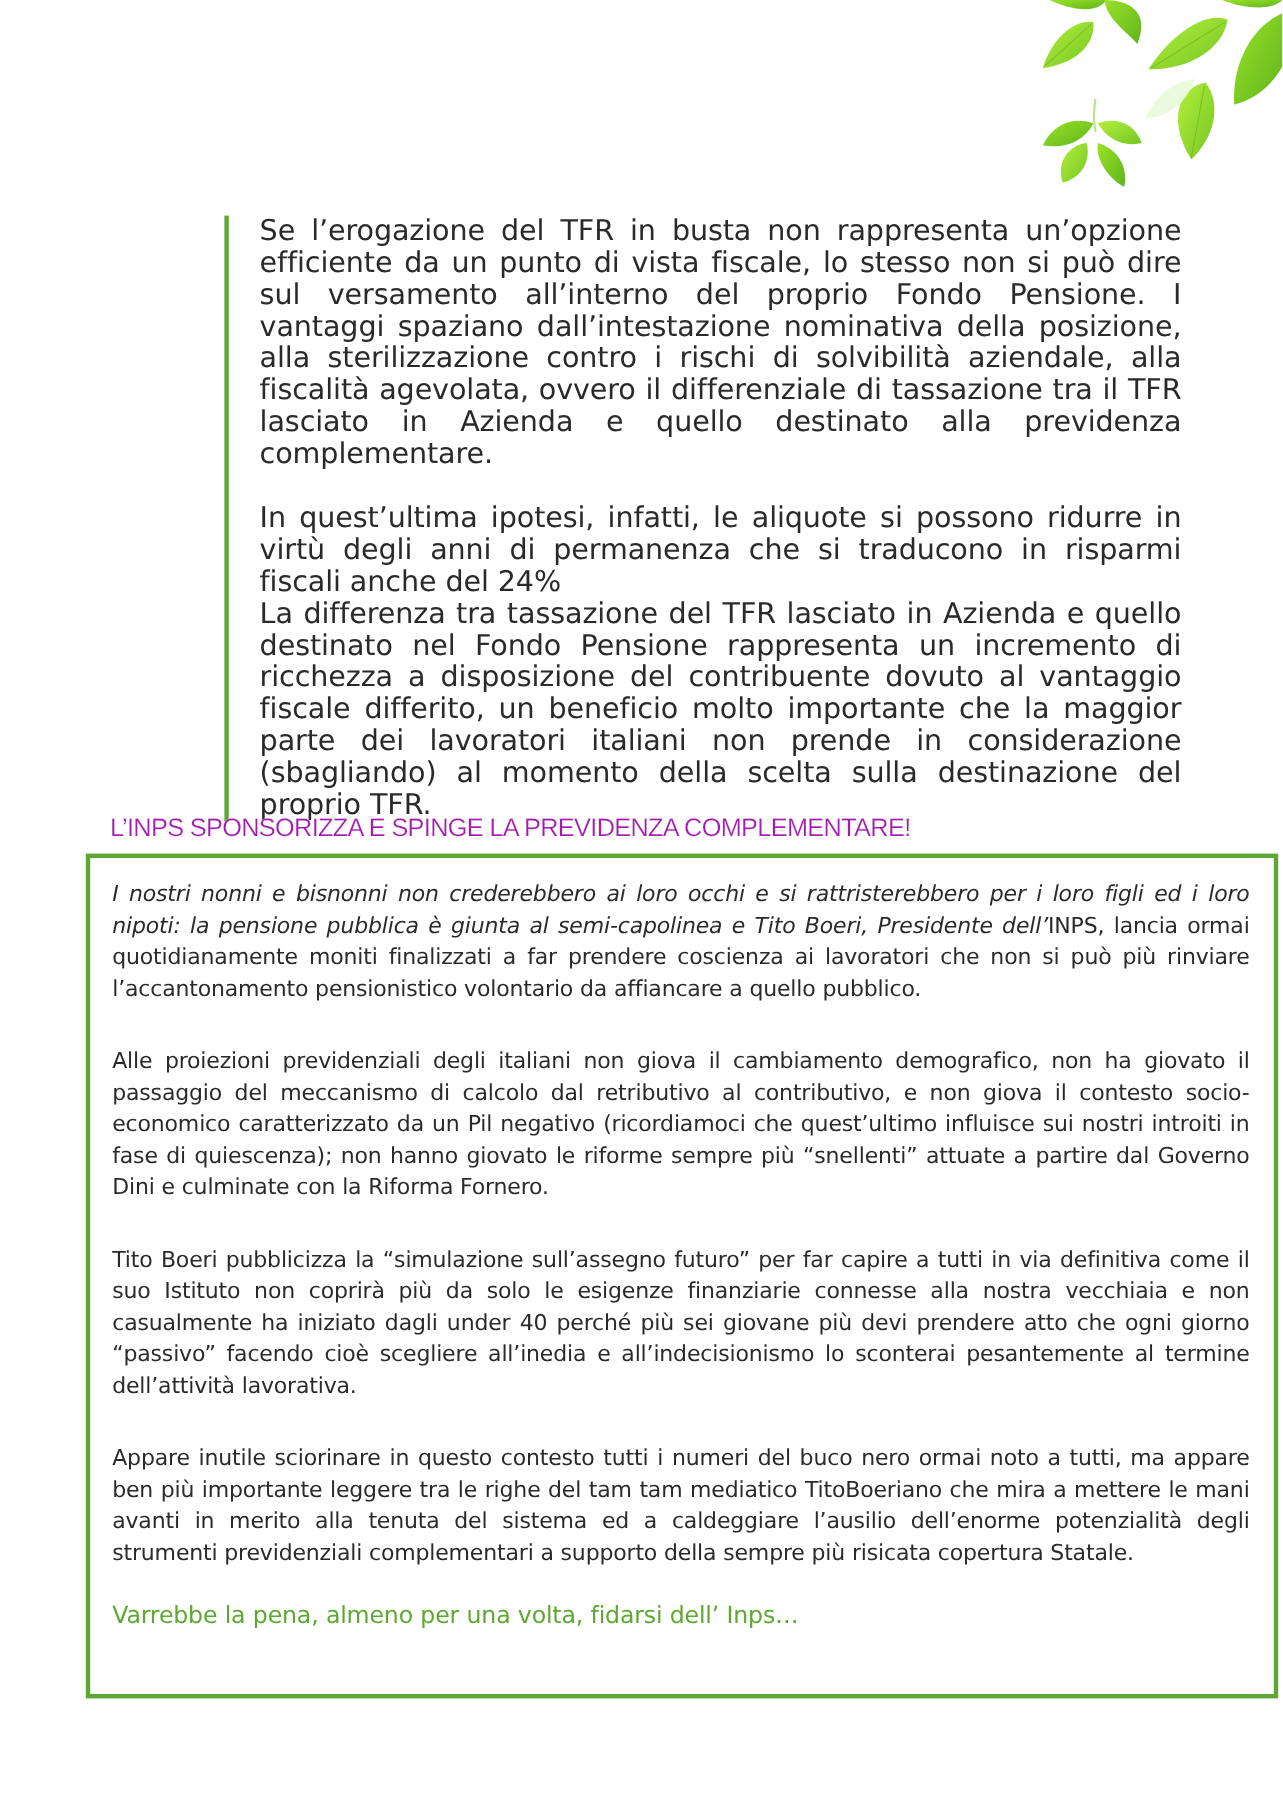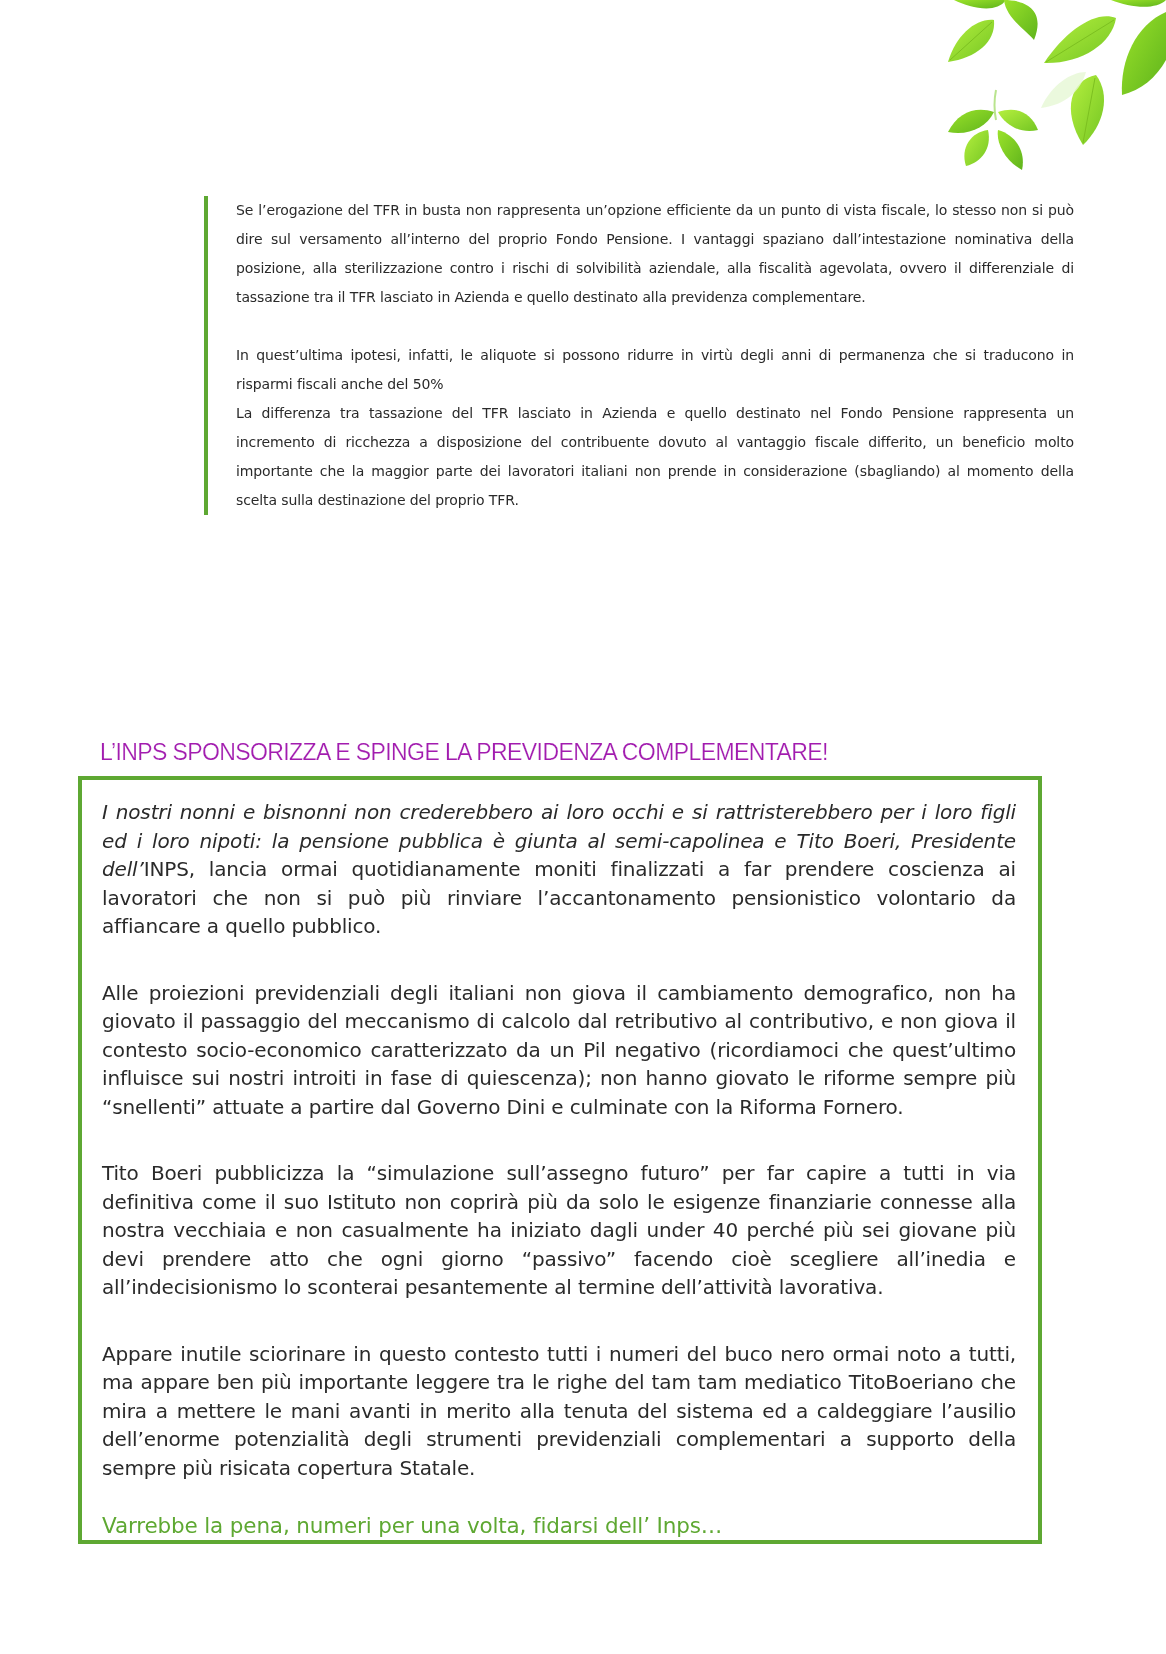--- a/index.html
+++ b/index.html
@@ -26,21 +26,21 @@
       position: absolute;
       left: 204px;
       top: 196px;
       width: 870px;
       border-left: 4px solid #5ea832;
       padding-left: 28px;
       box-sizing: border-box;
     }
     .top-section p {
       margin: 0;
-      font-size: 14px;
+      font-size: 26px;
       line-height: 29px;
       text-align: justify;
       letter-spacing: -0.1px;
     }
     .top-section p + p {
       margin-top: 29px;
     }
     .top-section .line-break {
       display: block;
     }
@@ -54,21 +54,21 @@
       letter-spacing: -0.6px;
       margin: 0;
       text-transform: uppercase;
       font-family: "Liberation Sans", sans-serif;
       -webkit-text-stroke: 0.2px #ffffff;
     }
     .box {
       position: absolute;
       left: 78px;
       top: 776px;
-      width: 964px;
+      width: 1084px;
       height: 768px;
       border: 4px solid #5ea832;
       box-sizing: border-box;
       padding: 18px 22px 14px 20px;
     }
     .box p {
       margin: 0;
       font-size: 20px;
       line-height: 28.5px;
       text-align: justify;
@@ -123,26 +123,26 @@
     <path d="M72,132 C82,112 100,106 118,112 C110,128 92,136 72,132 Z" fill="url(#lg1)"></path>
     <path d="M122,112 C140,106 155,112 162,130 C145,134 130,126 122,112 Z" fill="url(#lg2)"></path>
     <path d="M90,166 C84,148 95,132 112,130 C116,148 106,162 90,166 Z" fill="url(#lg2)"></path>
     <path d="M146,170 C128,160 120,142 122,130 C140,135 150,152 146,170 Z" fill="url(#lg1)"></path>
   </svg>
 </div>
 
 <div class="top-section">
   <p>Se l’erogazione del TFR in busta non rappresenta un’opzione efficiente da un punto di vista fiscale, lo stesso non si può dire sul versamento all’interno del proprio Fondo Pensione. I vantaggi spaziano dall’intestazione nominativa della posizione, alla sterilizzazione contro i rischi di solvibilità aziendale, alla fiscalità agevolata, ovvero il differenziale di tassazione tra il TFR lasciato in Azienda e quello destinato alla previdenza complementare.</p>
   <p>
-    <span class="line-break">In quest’ultima ipotesi, infatti, le aliquote si possono ridurre in virtù degli anni di permanenza che si traducono in risparmi fiscali  anche del 50%</span>
+    <span class="line-break">In quest’ultima ipotesi, infatti, le aliquote si possono ridurre in virtù degli anni di permanenza che si traducono in risparmi fiscali  anche del 24%</span>
     <span class="line-break">La differenza tra tassazione del TFR lasciato in Azienda e quello destinato nel Fondo Pensione rappresenta un incremento di ricchezza a disposizione del contribuente dovuto al vantaggio fiscale differito, un beneficio molto importante che la maggior parte dei lavoratori italiani non prende in considerazione (sbagliando) al momento della scelta sulla destinazione del proprio TFR.</span>
   </p>
 </div>
 
 <h2 class="section-heading">L’INPS SPONSORIZZA E SPINGE LA PREVIDENZA COMPLEMENTARE!</h2>
 
 <div class="box">
   <p><em>I nostri nonni e bisnonni non crederebbero ai loro occhi e si rattristerebbero per i loro figli ed i loro nipoti: la pensione pubblica è giunta al semi-capolinea e  Tito Boeri, Presidente dell’</em><span>INPS, lancia ormai  quotidianamente moniti finalizzati a far prendere coscienza ai lavoratori che non si può più rinviare l’accantonamento pensionistico volontario da affiancare a quello pubblico.</span></p>
   <p>Alle proiezioni previdenziali degli italiani non giova il cambiamento demografico, non ha giovato il passaggio del meccanismo di calcolo dal retributivo al contributivo, e non giova il contesto socio-economico caratterizzato da un Pil negativo (ricordiamoci che quest’ultimo influisce sui nostri introiti in fase di quiescenza); non hanno giovato le riforme sempre più “snellenti” attuate a partire dal Governo Dini e culminate con la Riforma Fornero.</p>
   <p>Tito Boeri pubblicizza la “simulazione sull’assegno futuro” per far capire a tutti in via definitiva come il suo Istituto non coprirà più da solo le esigenze finanziarie connesse alla nostra vecchiaia e non casualmente ha iniziato dagli under 40 perché più sei giovane più devi prendere atto che ogni giorno “passivo” facendo cioè scegliere all’inedia e all’indecisionismo lo sconterai pesantemente al termine dell’attività lavorativa.</p>
   <p>Appare inutile sciorinare in questo contesto tutti i numeri del buco nero ormai noto a tutti, ma appare ben più importante leggere tra le righe del tam tam mediatico TitoBoeriano che mira a mettere le mani avanti in merito alla tenuta del sistema ed a caldeggiare l’ausilio dell’enorme potenzialità degli strumenti previdenziali complementari a supporto della sempre più risicata copertura Statale.</p>
-  <p class="closing">Varrebbe la pena, numeri per una volta, fidarsi dell’ Inps…</p>
+  <p class="closing">Varrebbe la pena, almeno per una volta, fidarsi dell’ Inps…</p>
 </div>
 
 </body></html>

